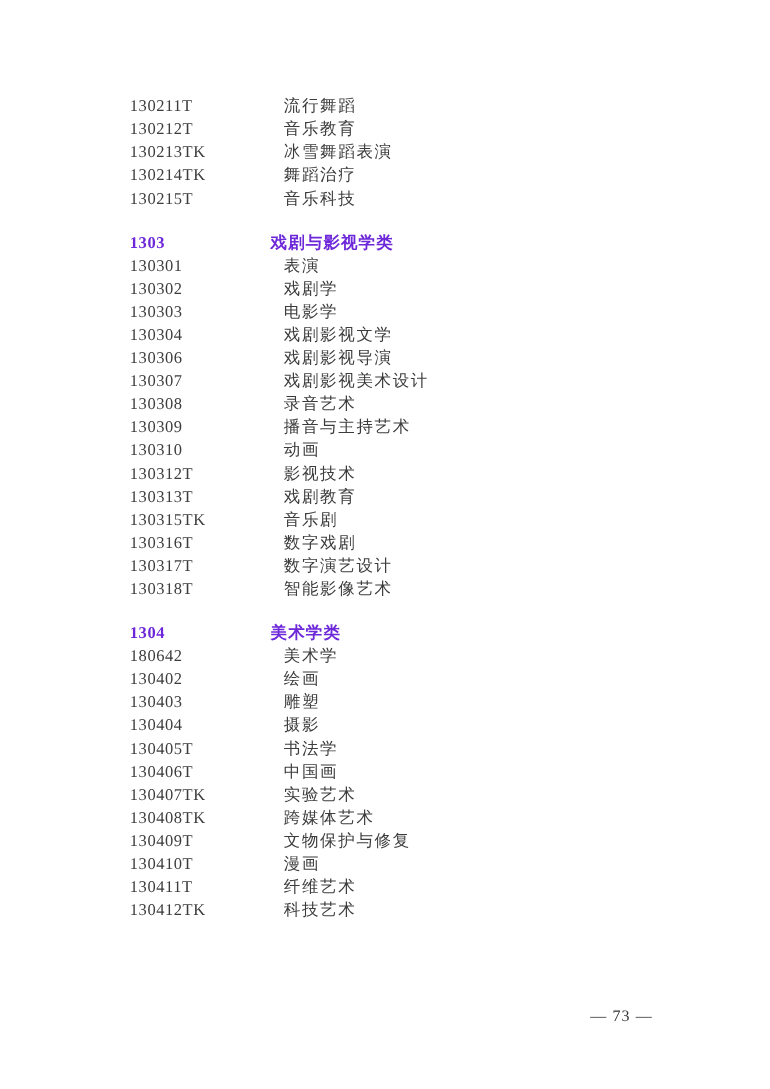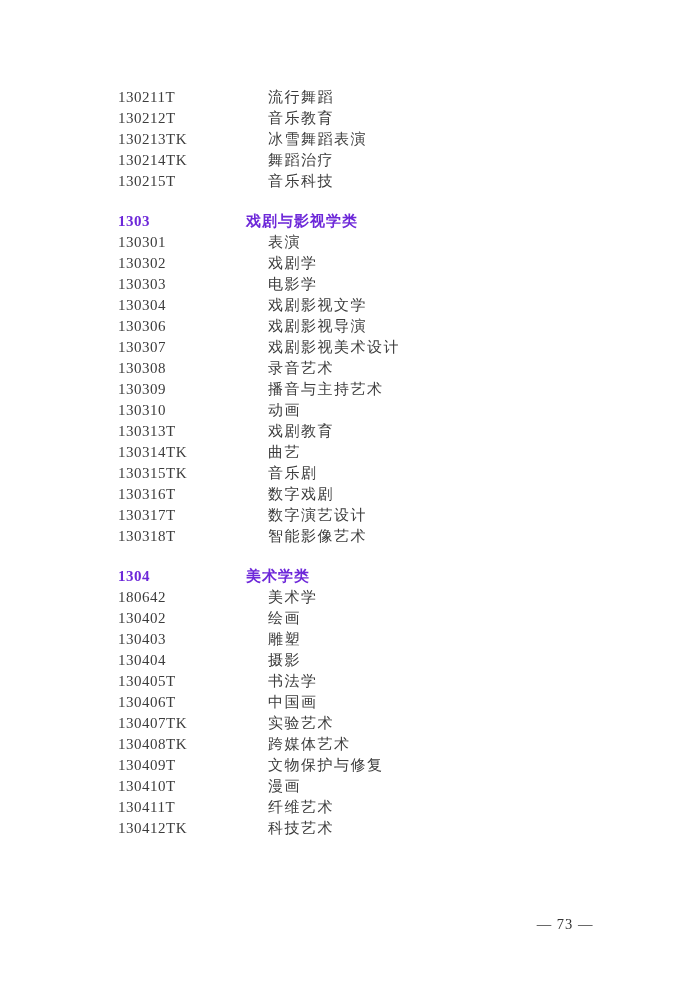--- a/index.html
+++ b/index.html
@@ -34,21 +34,21 @@
     padding-left: 16px;
   }
   .row .code {
     position: absolute;
     left: 118px;
     letter-spacing: 0.5px;
     white-space: nowrap;
   }
   .row .name {
     position: absolute;
-    left: 268px;
+    left: 258px;
     letter-spacing: 1.5px;
     white-space: nowrap;
   }
   .row.header {
     margin-top: 19px;
     font-weight: bold;
     color: #6d28d9;
   }
   .row.header .name {
     left: 246px;
@@ -132,26 +132,26 @@
       </div>
       <div class="row">
         <span class="code">130309</span>
         <span class="name">播音与主持艺术</span>
       </div>
       <div class="row">
         <span class="code">130310</span>
         <span class="name">动画</span>
       </div>
       <div class="row">
+        <span class="code">130312T</span>
+        <span class="name">影视技术</span>
+      </div>
+      <div class="row">
         <span class="code">130313T</span>
         <span class="name">戏剧教育</span>
-      </div>
-      <div class="row">
-        <span class="code">130314TK</span>
-        <span class="name">曲艺</span>
       </div>
       <div class="row">
         <span class="code">130315TK</span>
         <span class="name">音乐剧</span>
       </div>
       <div class="row">
         <span class="code">130316T</span>
         <span class="name">数字戏剧</span>
       </div>
       <div class="row">

